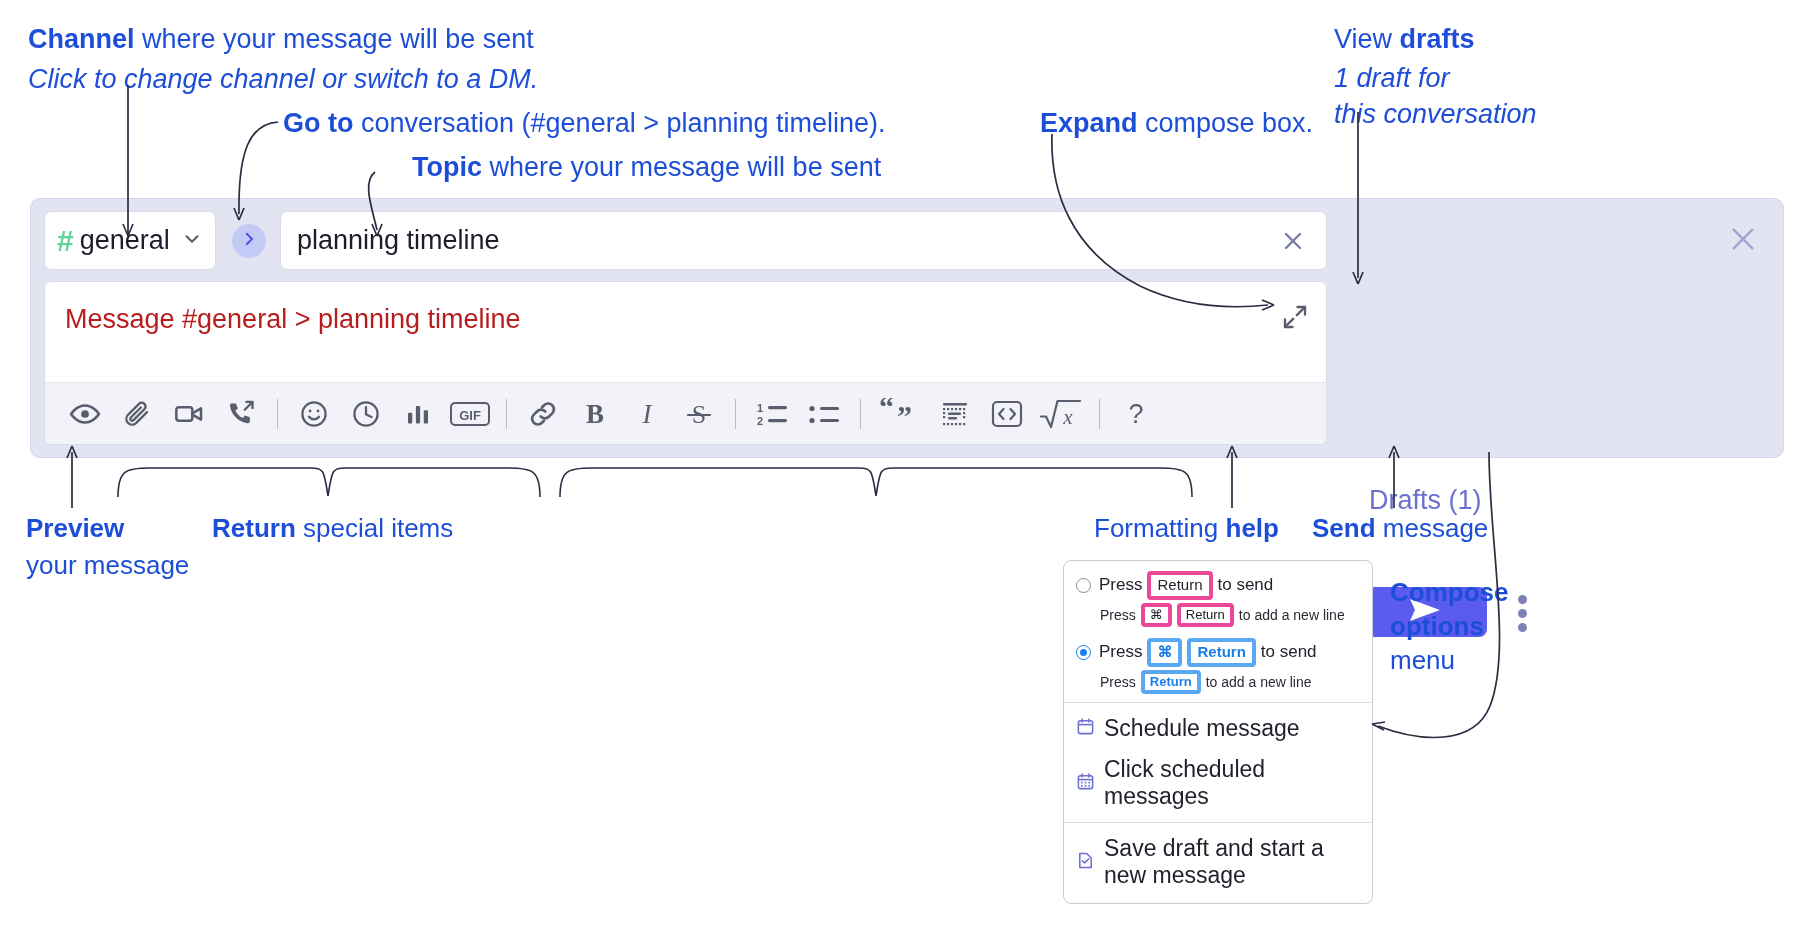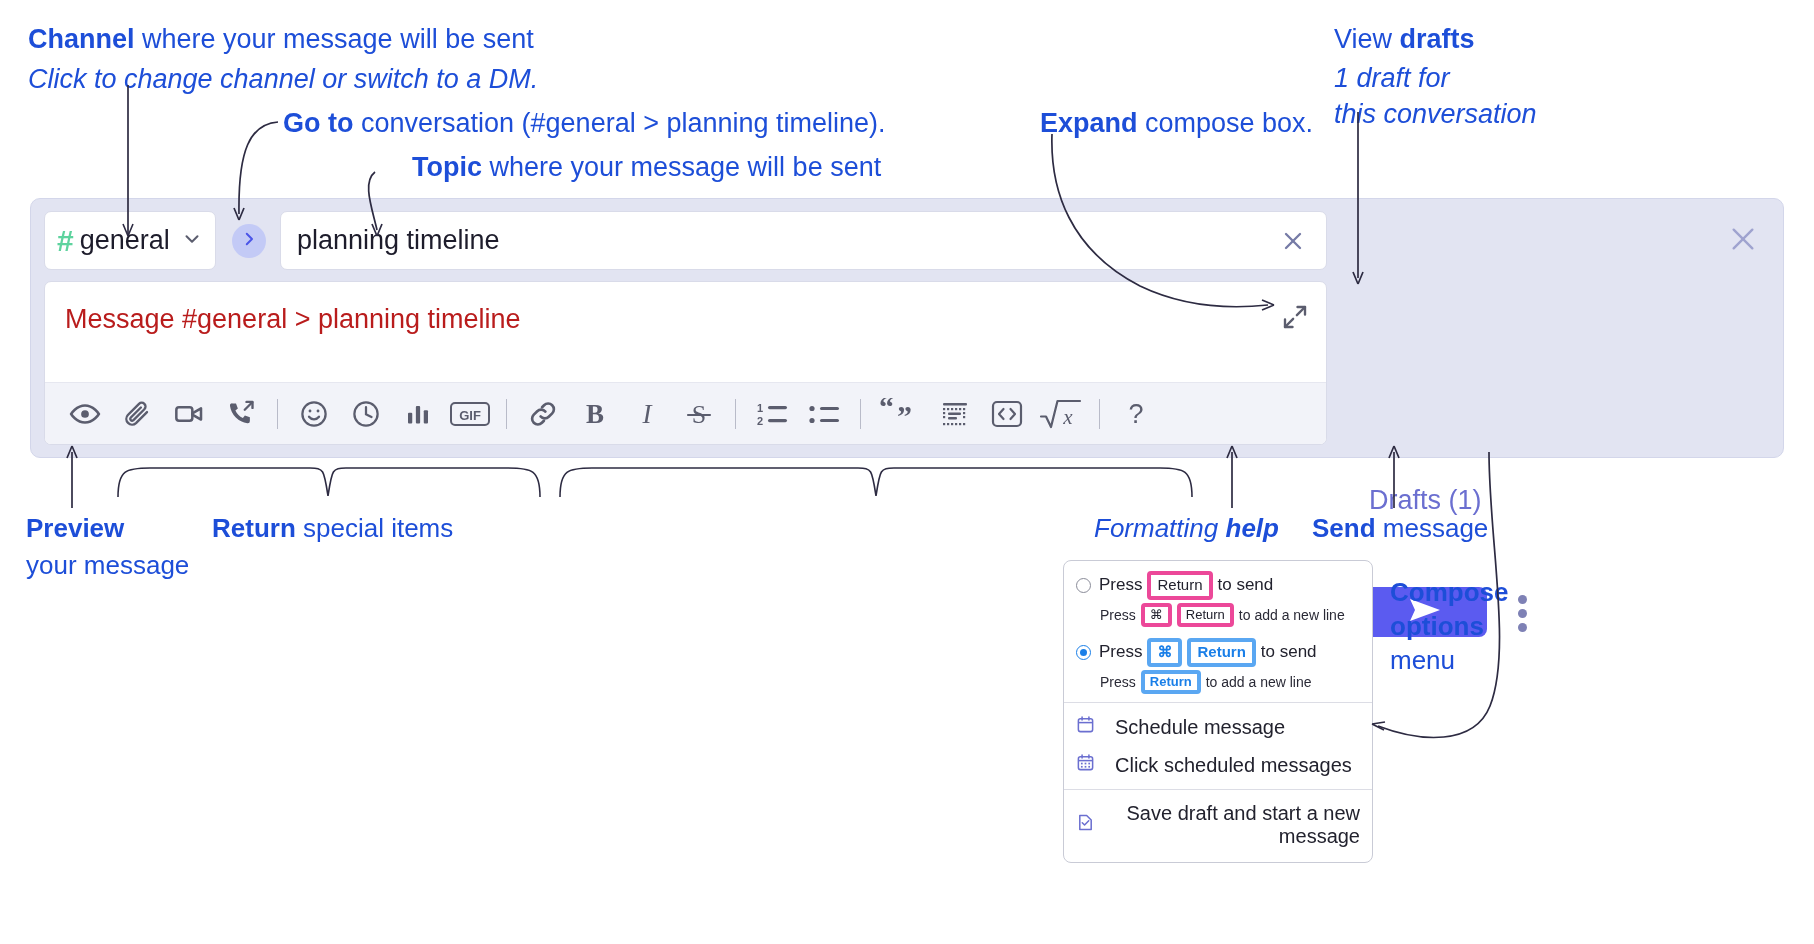--- a/index.html
+++ b/index.html
@@ -98,21 +98,21 @@
   .radio.on::after{content:"";position:absolute;left:3px;top:3px;width:7px;height:7px;border-radius:50%;background:#1a7fe8;}
   .opt-txt{font-size:17px;color:#22222e;display:flex;align-items:center;gap:5px;flex-wrap:nowrap;white-space:nowrap;}
   .sub-row{display:flex;align-items:center;gap:5px;margin:3px 0 0 24px;font-size:14px;color:#2a2a36;white-space:nowrap;}
   .key{
     display:inline-block;border:4px solid #ec4899;border-radius:4px;
     padding:1px 6px;font-size:15px;line-height:1.25;background:#fff;color:#22222e;
   }
   .sub-row .key{font-size:13px;padding:0 5px;}
   .key.blue{border-color:#5aa7f2;color:#1a7fe8;font-weight:bold;}
   .key.plain{font-weight:normal;}
-  .mi{display:flex;align-items:center;gap:20px;padding:7px 12px;font-size:20px;color:#22222e;}
+  .mi{display:flex;align-items:center;gap:9px;padding:7px 12px;font-size:23px;color:#22222e;}
   .mi svg{flex:none;}
 
   
   #overlay{position:absolute;left:0;top:0;width:1814px;height:944px;pointer-events:none;}
 </style>
 </head>
 <body>
 
 <div class="stage">
 
@@ -360,21 +360,21 @@
   <div class="abs ann a-md" style="left:26px;top:512px;width:220px;">
     <div><b>Preview</b></div>
     <div style="margin-top:4px;"><span>your message</span></div>
   </div>
 
   <div class="abs ann a-md" style="left:212px;top:512px;width:300px;">
     <b>Return</b><span> special items</span>
   </div>
 
 
-  <div class="abs ann a-md" style="left:1094px;top:512px;width:260px;font-style:italic;">
+  <div class="abs ann a-md" style="left:1094px;top:512px;width:260px;">
     <span>Formatting </span><b>help</b>
   </div>
 
   <div class="abs ann a-md" style="left:1312px;top:512px;width:280px;">
     <b>Send</b><span> message</span>
   </div>
 
   <div class="abs ann a-md" style="left:1390px;top:576px;width:240px;line-height:1.3;">
     <div><b>Compose</b></div>
     <div><b>options</b></div>
@@ -445,21 +445,21 @@
                 <rect x="13" y="13.6" width="1.8" height="1.8"></rect>
               </g>
             </svg>
         </span>
         <span>Click scheduled messages</span>
       </div>
     </div>
 
     <div class="menu-div"></div>
 
-    <div style="padding:5px 0 7px 0;text-align:right;">
+    <div style="padding:5px 0 7px 0;">
       <div class="mi">
         <span>
           <svg width="19" height="19" viewBox="0 0 20 20" fill="none" stroke="#6b6fd0" stroke-width="1.6" stroke-linejoin="round">
               <path d="M4 2.6h7.2L16 7.4v10H4z"></path>
               <polyline points="6.6 10.2 9 12.6 13.4 8.2" stroke-linecap="round"></polyline>
             </svg>
         </span>
         <span>Save draft and start a new message</span>
       </div>
     </div>

